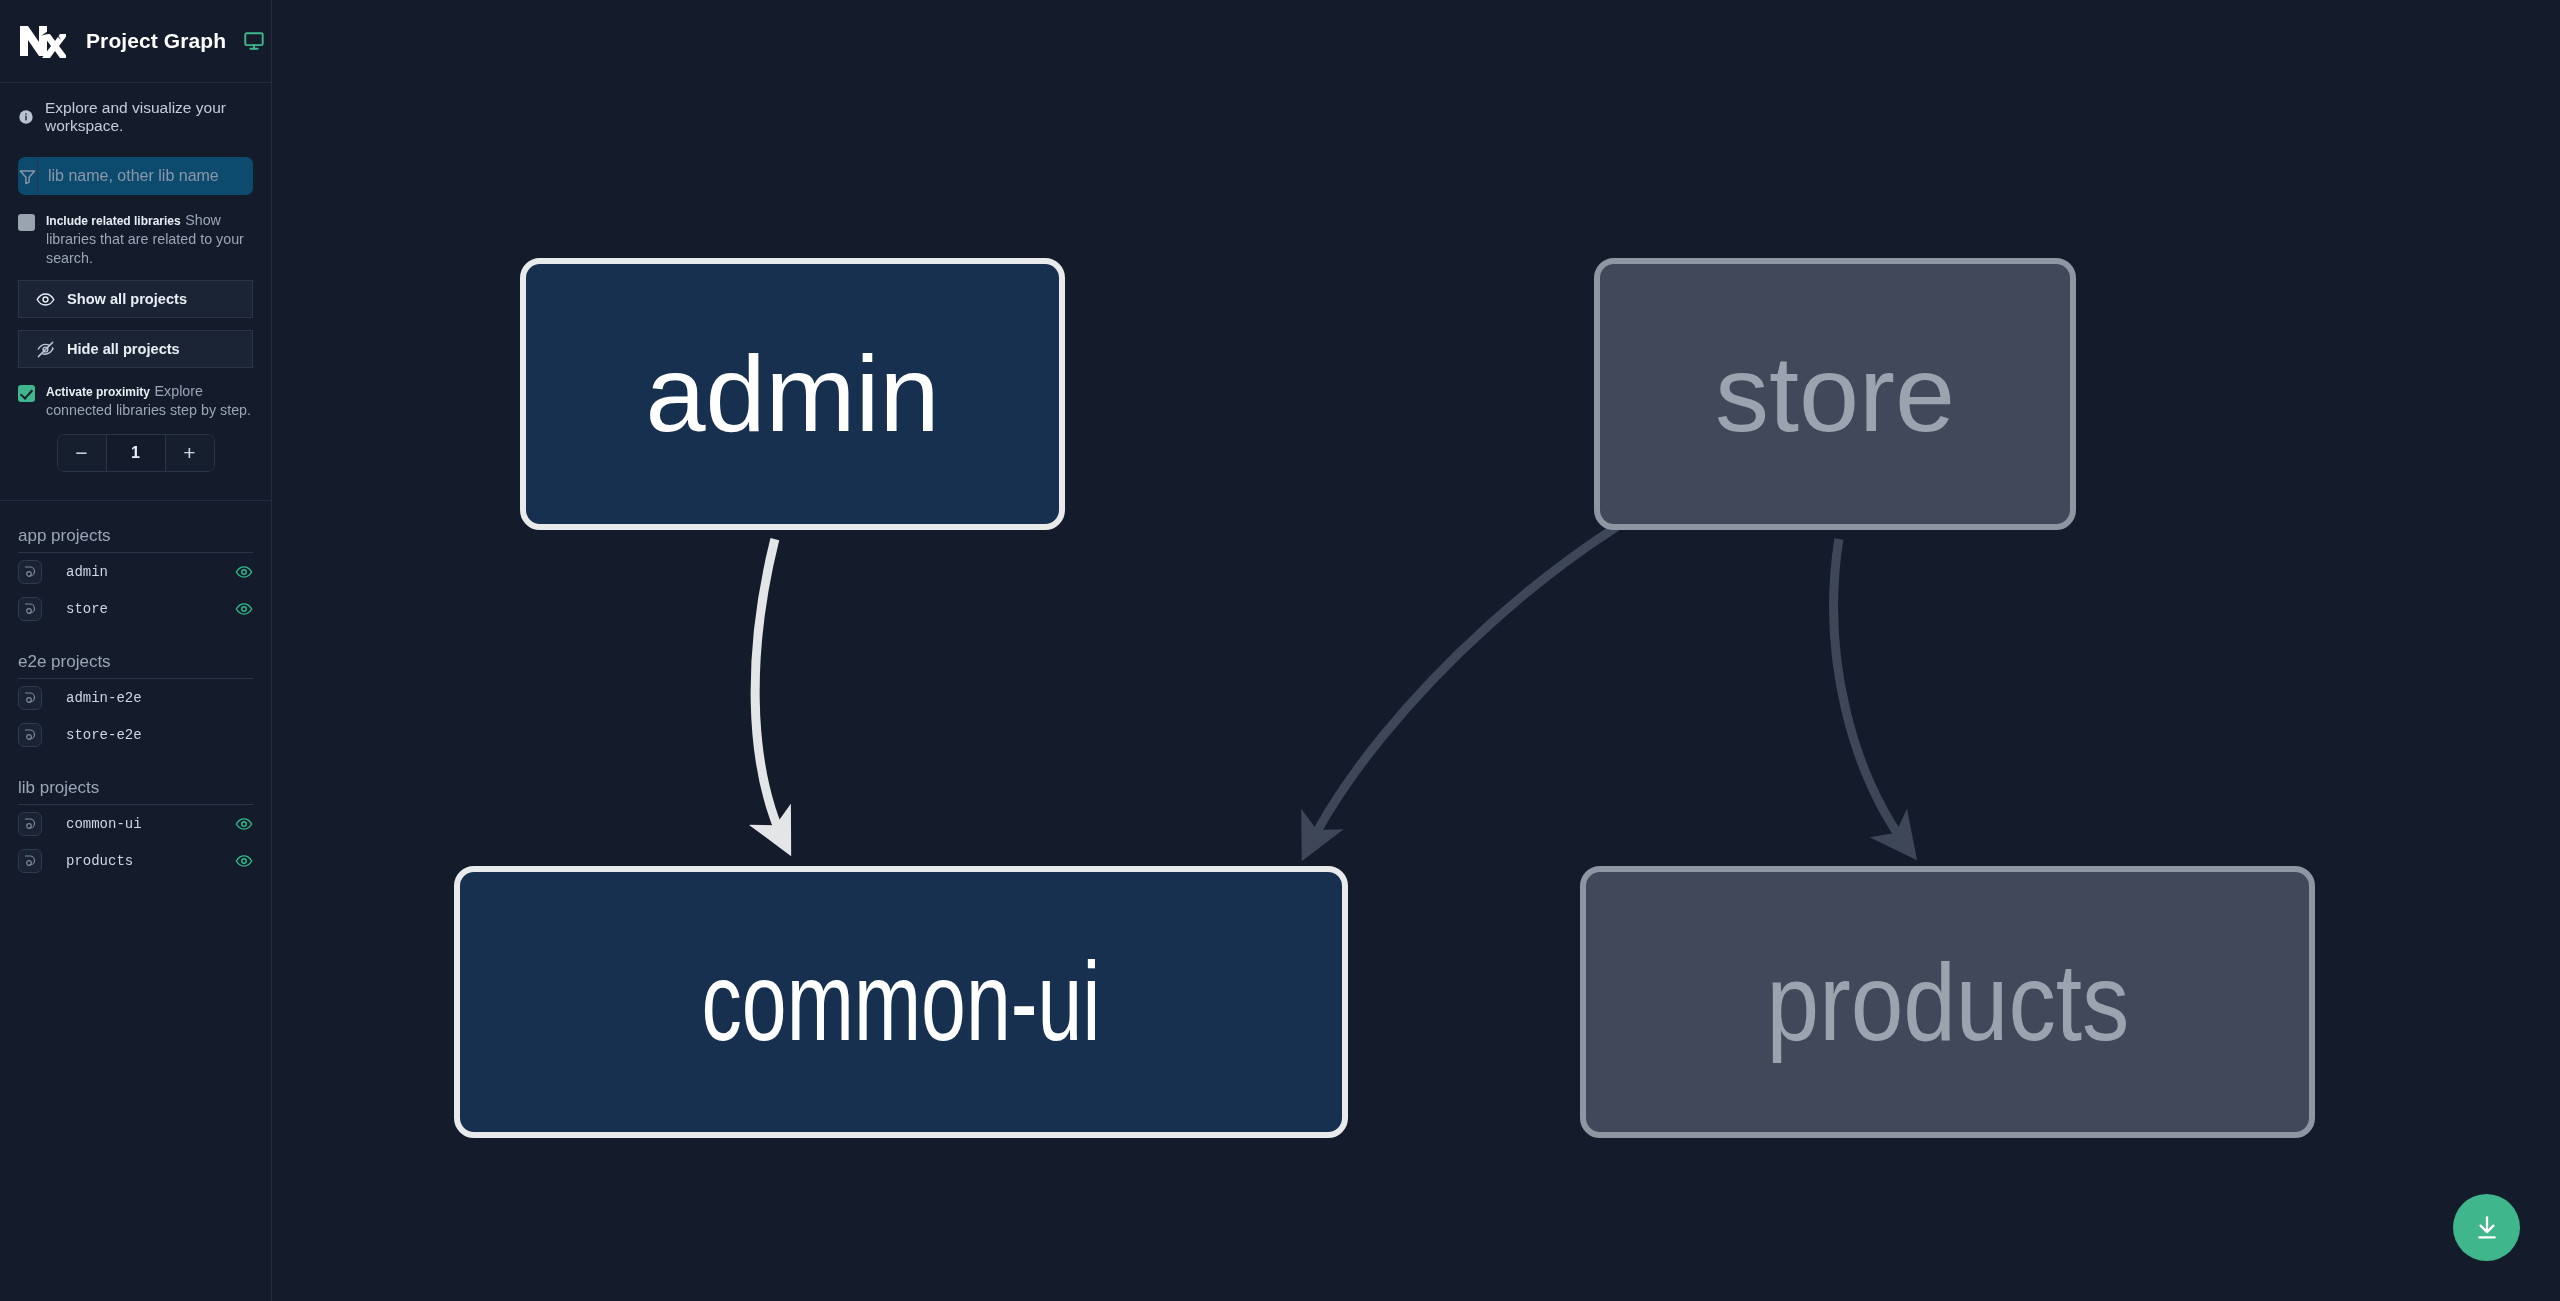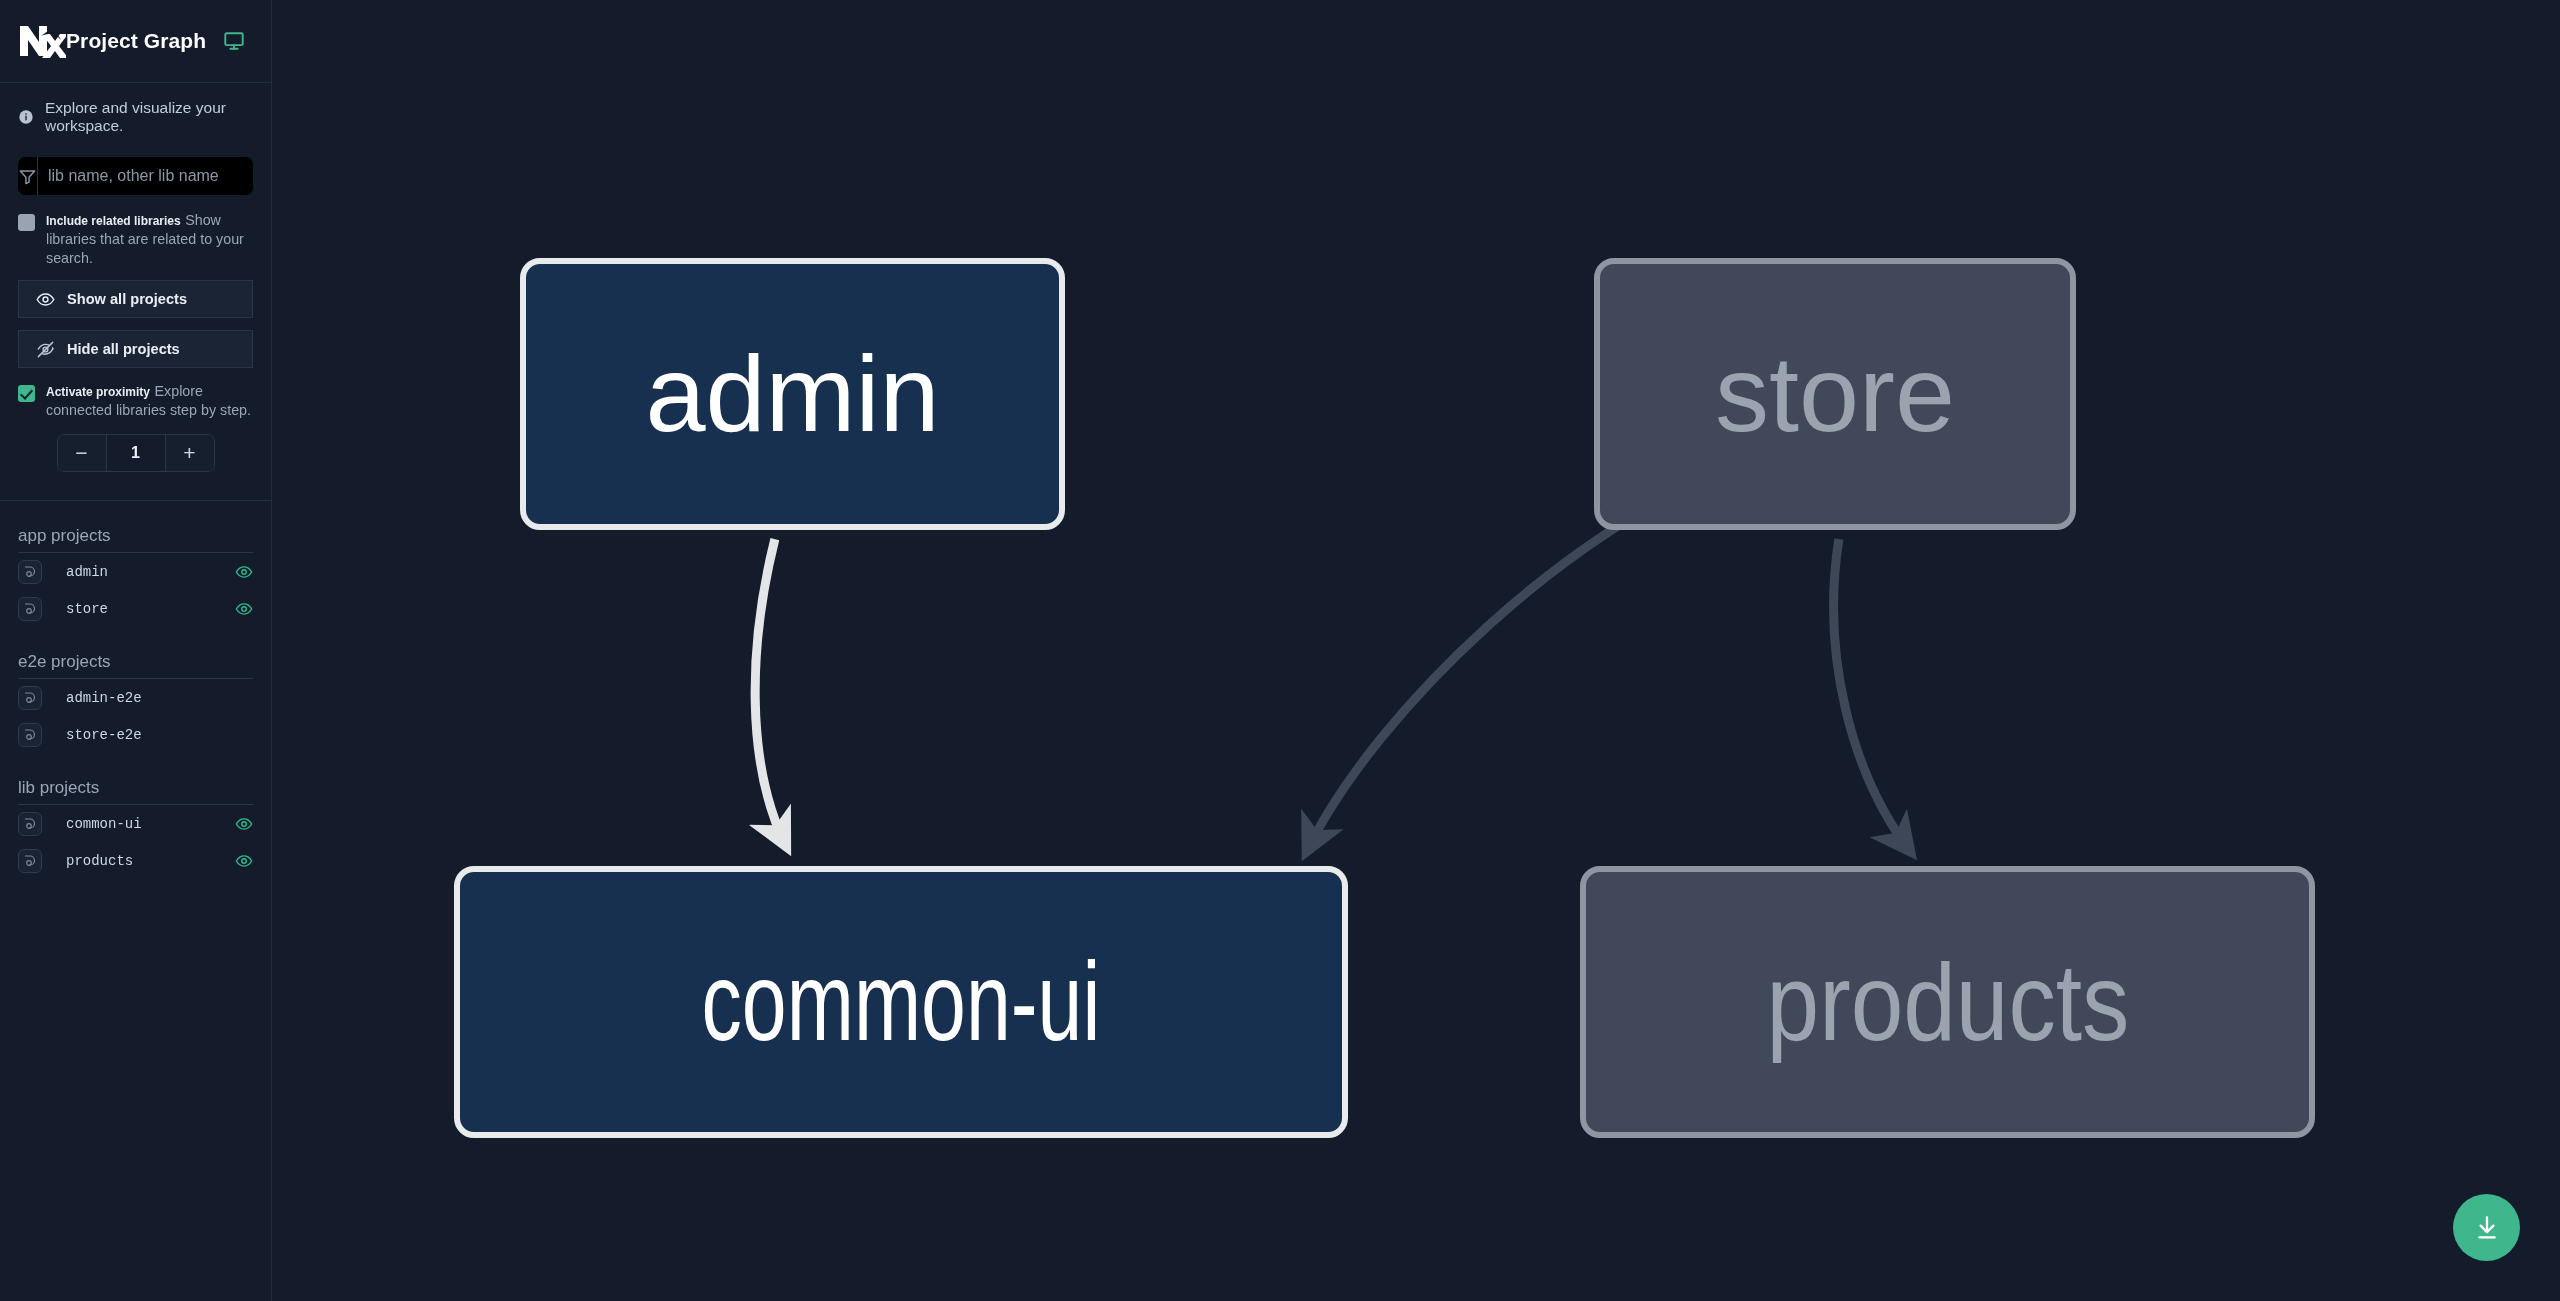--- a/index.html
+++ b/index.html
@@ -23,35 +23,35 @@
   }
   .sb-header {
     height: 83px;
     display: flex; align-items: center;
     padding: 0 22px 0 18px;
     border-bottom: 1px solid #222c3e;
   }
   .nx-logo { width: 48px; height: 42px; flex: 0 0 48px; }
   .app-title {
     color: #ffffff; font-size: 21px; font-weight: 700;
-    letter-spacing: .1px; white-space: nowrap;
+    letter-spacing: .1px; margin-left: 20px; white-space: nowrap;
   }
   .monitor-icon { margin-left: 17px; width: 22px; height: 22px; flex: 0 0 22px; }
 
   .sb-tagline {
     display: flex; align-items: center; gap: 11px;
     padding: 16px 18px 14px 18px;
   }
   .sb-tagline .info-icon { width: 16px; height: 16px; flex: 0 0 16px; }
   .sb-tagline span { color: #c3ccd9; font-size: 15.5px; }
 
   .search-wrap {
     margin: 8px 18px 0 18px;
     height: 38px;
-    background: #000000;
+    background: #0c4a6e;
     border-radius: 7px;
     display: flex; align-items: flex-end;
     overflow: hidden;
   }
   .search-ico-box {
     width: 40px; height: 38px;
     display: flex; align-items: center; justify-content: center;
     border-right: 1px solid #2b3547;
   }
   .funnel-icon { width: 19px; height: 19px; }

